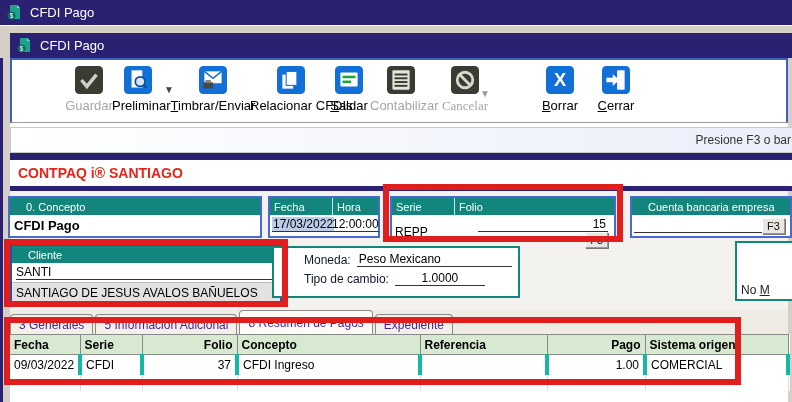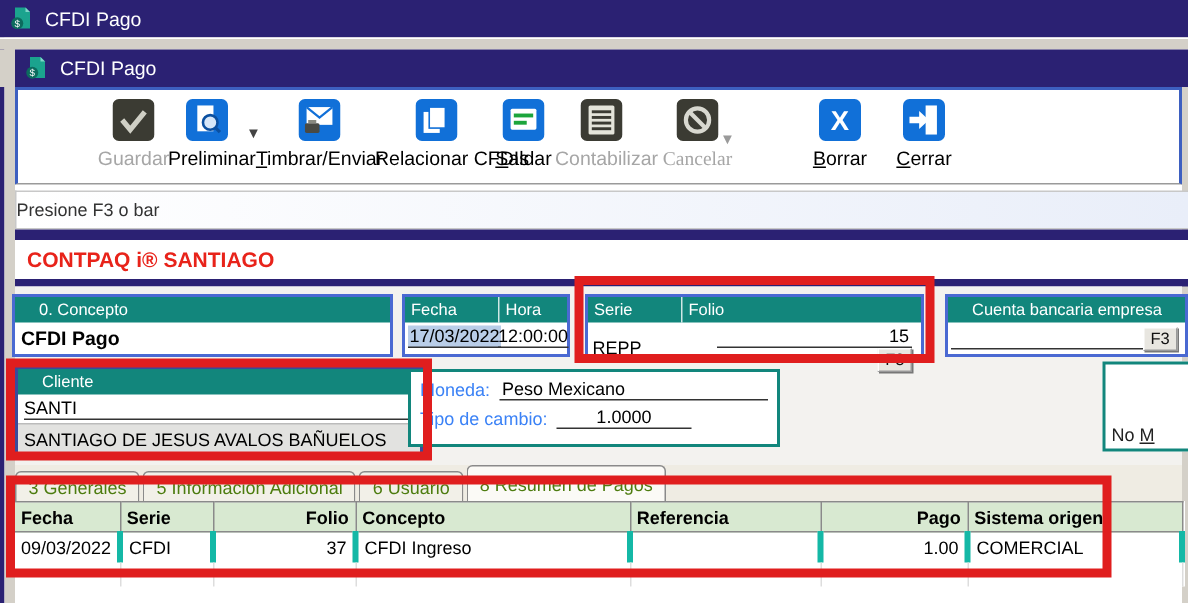--- a/index.html
+++ b/index.html
@@ -24,21 +24,21 @@
   
   .toolbar { left:10px; top:58px; width:778px; height:65px; background:#fff; border:2px solid #3D5FC0; border-bottom:1px solid #9a9a9a; }
   .tbtn { position:absolute; top:4px; text-align:center; font-size:13px; color:#000; cursor:default; }
   .tbtn .ticon { display:block; margin:2px auto 2px auto; width:28px; height:28px; }
   .tbtn .tlabel { display:block; margin-top:4px; white-space:nowrap; }
   .tbtn.disabled .tlabel { color:#A6A6A6; }
   .ul-first::first-letter { text-decoration:underline; }
   .dd-arrow { position:absolute; font-size:10px; color:#444; }
 
   
-  .f3strip { left:10px; top:127px; width:782px; height:26px; background:linear-gradient(to right,#ffffff,#E9EEF9); border:1px solid #C8C8C8; border-right:none; display:flex; align-items:center; justify-content:flex-start; font-size:12px; color:#333; padding-right:1px; }
+  .f3strip { left:10px; top:127px; width:782px; height:26px; background:linear-gradient(to right,#ffffff,#E9EEF9); border:1px solid #C8C8C8; border-right:none; display:flex; align-items:center; justify-content:flex-end; font-size:12px; color:#333; padding-right:1px; }
 
   .navybar1 { left:10px; top:153px; width:782px; height:7px; background:#2B2173; }
   .brandstrip { left:10px; top:160px; width:782px; height:26px; background:#fff; display:flex; align-items:center; padding-left:8px; }
   .brand { color:#E8231A; font-weight:bold; font-size:14px; }
   .navybar2 { left:10px; top:186px; width:782px; height:5px; background:#2B2173; }
 
   
   .formarea { left:10px; top:191px; width:778px; height:119px; background:#F3F2EF; }
   .fbox { position:absolute; background:#fff; border:2px solid #4A69D2; }
   .fbox .fhead { background:#12867C; color:#fff; font-size:11px; display:flex; align-items:center; height:17px; padding-left:16px; }
@@ -69,31 +69,31 @@
   .cb-body { display:flex; align-items:center; padding:3px 2px; }
   .cb-body .uline { display:inline-block; width:128px; height:14px; }
 
   .cliente-box { left:10px; top:244px; width:272px; height:58px; border-color:#3A4A9A; }
   .cl-code { padding:2px 4px; font-size:12px; }
   .cl-code .uline { display:inline-block; width:258px; }
   .cl-name { background:#E2E2E0; border-top:1px solid #bbb; font-size:12px; padding:3px 4px; white-space:nowrap; }
 
   .moneda-box { left:272px; top:246px; width:248px; height:52px; background:#fff; border:2px solid #12867C; font-size:12px; }
   .mrow { display:flex; align-items:flex-end; padding:4px 6px 0 6px; }
-  .mlabel { color:#3b82f6; margin-right:6px; white-space:nowrap; }
+  .mlabel { color:#0f172a; margin-right:6px; white-space:nowrap;margin-left:24px; }
   .mval1 { border-bottom:1px solid #333; flex:1; padding-left:2px; }
   .mval2 { border-bottom:1px solid #333; width:90px; text-align:center; }
 
   .nom-box { left:735px; top:241px; width:70px; height:60px; background:#fff; border:2px solid #12867C; }
   .nom-text { position:absolute; left:4px; bottom:2px; font-size:12px; color:#222; white-space:nowrap; }
   .nom-text .ukey { text-decoration:underline; }
 
   
   .tabstrip { left:10px; top:310px; width:778px; height:24px; background:#EFECE3; display:flex; align-items:flex-end; padding-left:0; }
-  .tab { height:20px; background:#F2F0E8; border:1px solid #8a8a8a; border-bottom:none; border-radius:4px 4px 0 0; font-size:12px; display:flex; align-items:center; justify-content:center; padding:0 8px; margin-right:2px; white-space:nowrap; color:#4d7c0f; }
+  .tab { height:20px; background:#F2F0E8; border:1px solid #8a8a8a; border-bottom:none; border-radius:4px 4px 0 0; font-size:12px; display:flex; align-items:center; justify-content:center; padding:0 8px; margin-right:2px; white-space:nowrap; color:#4c1d95; }
   .tab.active { height:24px; background:#FBFAF6; font-weight:normal; }
 
   
   .paytable { left:10px; top:334px; width:778px; border-collapse:collapse; table-layout:fixed; font-size:12px; background:#fff; }
   .paytable th { background:#D8E9D1; font-weight:bold; text-align:left; padding:2px 4px; border-right:1px solid #8a8a8a; border-top:1px solid #8a8a8a; border-bottom:1px solid #8a8a8a; height:20px; white-space:nowrap; }
   .paytable td { padding:2px 4px; border-right:4px solid #14b8a6; height:20px; white-space:nowrap; }
   .paytable .num { text-align:right; }
   .paytable tr.ghost td { height:16px; border-right:1px solid #ddd; }
 
   
@@ -296,22 +296,22 @@
     </div>
   </div>
 
   <div class="abs nom-box">
     <div class="nom-text"><span>No </span><span class="ukey">M</span></div>
   </div>
 
   <div class="abs tabstrip">
     <div class="tab ul-first">3 Generales</div>
     <div class="tab ul-first">5 Información Adicional</div>
-    <div class="tab ul-first">6 Usuario</div>
     <div class="tab ul-first active">8 Resumen de Pagos</div>
+    <div class="tab">Expediente</div>
   </div>
 
   <table class="abs paytable">
     <colgroup>
       <col style="width:70px">
         <col style="width:62px">
         <col style="width:95px">
         <col style="width:183px">
       <col style="width:127px">
         <col style="width:98px">

